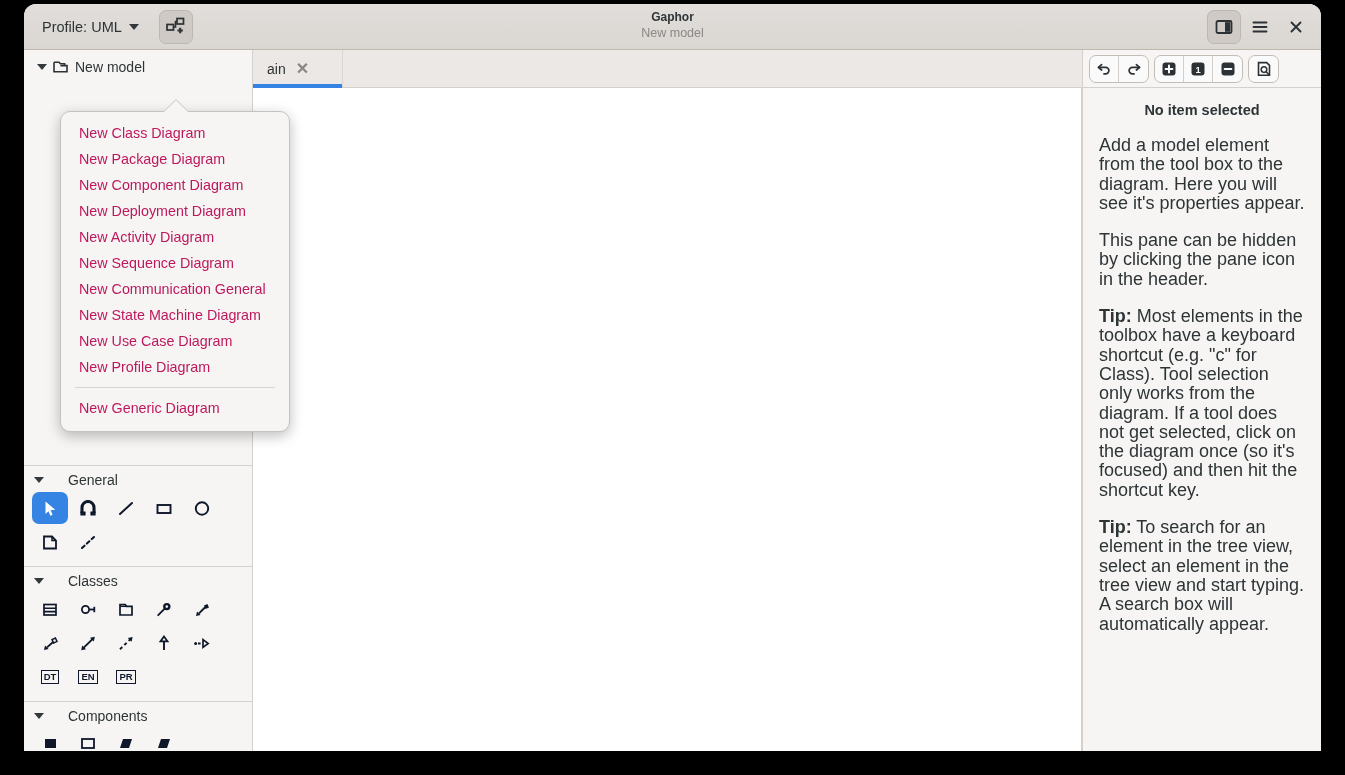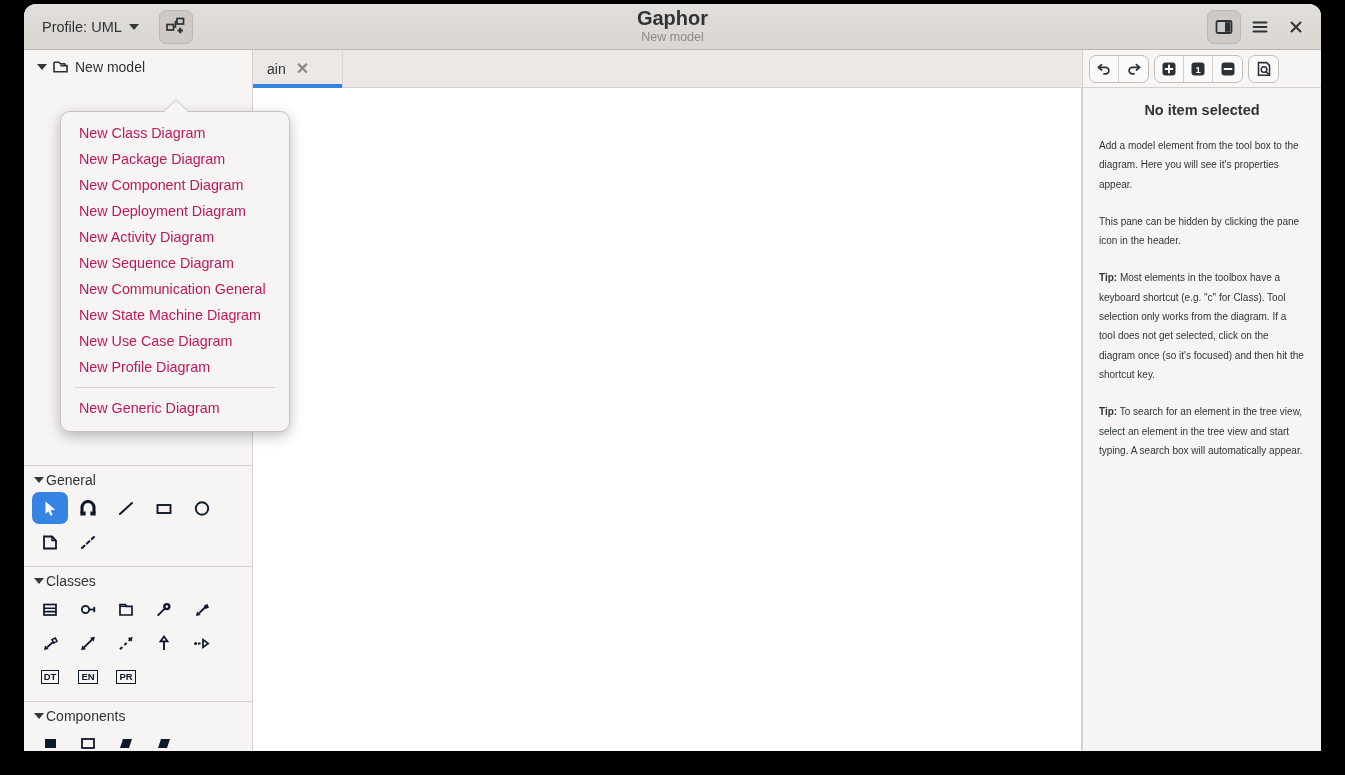--- a/index.html
+++ b/index.html
@@ -70,21 +70,21 @@
   .hdr-center {
     position: absolute;
     left: 0; right: 0; top: 0; bottom: 0;
     display: flex;
     flex-direction: column;
     align-items: center;
     justify-content: center;
     pointer-events: none;
   }
   #window-title {
-    font-size: 20px;
+    font-size: 12px;
     font-weight: bold;
     color: #2e3436;
     line-height: 1.1;
   }
   #window-subtitle {
     font-size: 12.5px;
     color: #8b8885;
     line-height: 1.35;
   }
 
@@ -153,21 +153,21 @@
 
   
   #toolbox {
     flex: 1;
     overflow: hidden;
   }
   .tb-section { border-bottom: 1px solid #d5d0cb; padding-bottom: 8px; }
   .tb-header {
     display: flex;
     align-items: center;
-    gap: 2px;
+    gap: 24px;
     padding: 6px 10px 4px 10px;
     font-size: 14px;
     color: #2e3436;
     cursor: pointer;
   }
   .tb-caret {
     width: 0; height: 0;
     border-left: 5px solid transparent;
     border-right: 5px solid transparent;
     border-top: 6px solid #33393b;
@@ -310,21 +310,21 @@
   .switch .knob {
     position: absolute;
     top: 2px; right: 2px;
     width: 20px; height: 20px;
     border-radius: 50%;
     background: #ffffff;
     box-shadow: 0 1px 2px rgba(0,0,0,0.3);
   }
 
   .tip-para {
-    font-size: 10px;
+    font-size: 18px;
     line-height: 19.3px;
     color: #2e3436;
     margin-bottom: 18px;
   }
   .tip-para:last-child { margin-bottom: 0; }
   .tip-label { font-weight: bold; }
 
   
   #diagram-popup {
     position: absolute;

